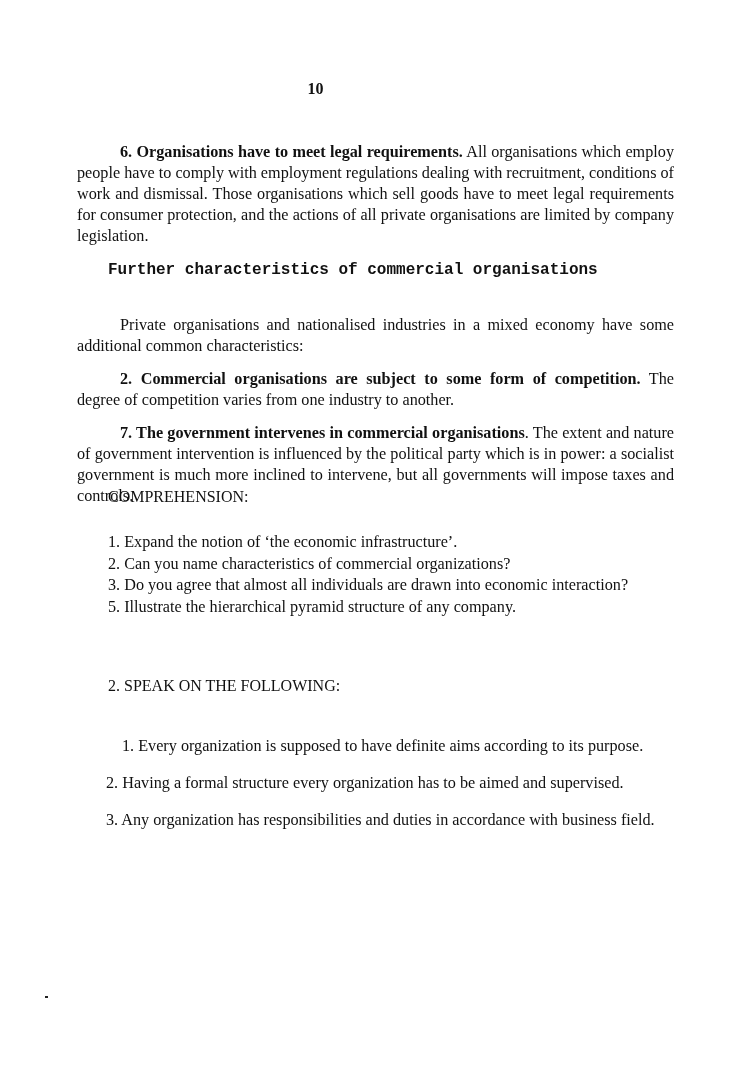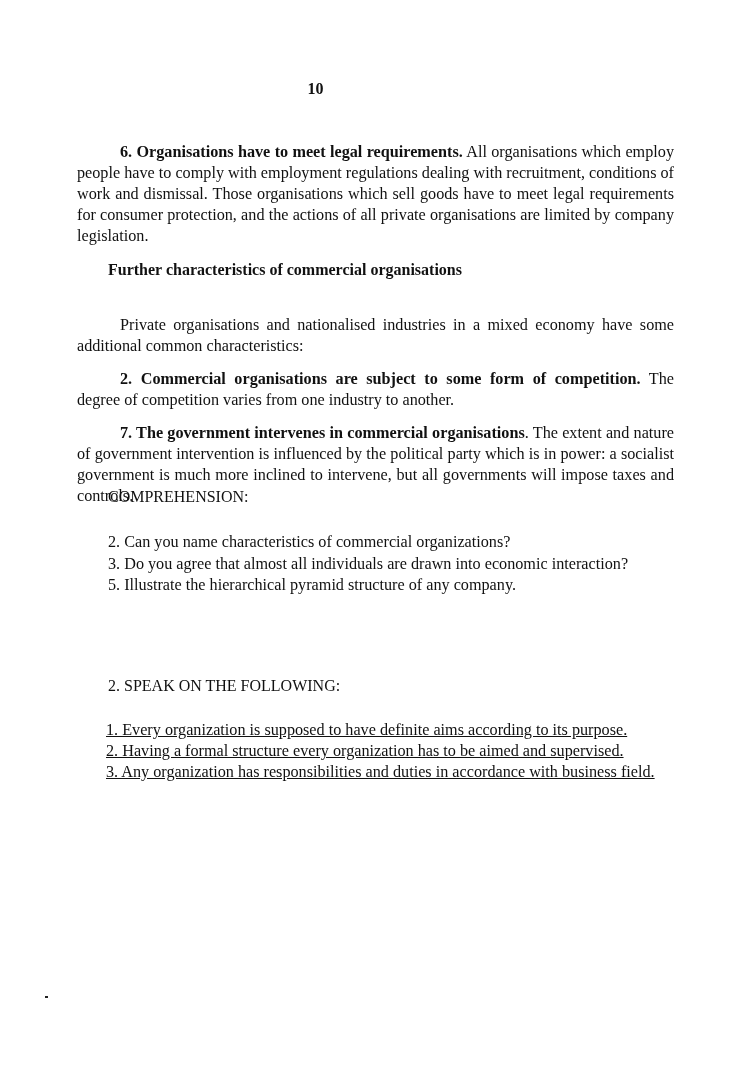--- a/index.html
+++ b/index.html
@@ -8,43 +8,44 @@
   .page-number { position: absolute; top: 80px; left: 0; width: 631px; text-align: center;
                  font-size: 16px; font-weight: bold; }
   .block { position: absolute; left: 65px; width: 621px; font-size: 16.2px; line-height: 21px; }
   .para { margin: 12px; text-align: justify; text-indent: 43px; }
   .bold { font-weight: bold; }
   .heading { position: absolute; left: 108px; font-size: 16px; font-weight: bold; }
   .caps { position: absolute; left: 108px; font-size: 16px; }
   .qlist { position: absolute; left: 108px; width: 578px; font-size: 16.2px; line-height: 21.5px; margin: 0; padding: 0; list-style: none; }
   .qlist li { padding-left: 16px; text-indent: -16px; text-align: justify; text-align-last: left; }
   .speak { position: absolute; left: 48px; width: 638px; font-size: 16.2px; line-height: 21px; }
-  .speak p { margin: 0; text-align: justify; text-indent: 58px; text-decoration: underline; }
+  .speak p { margin: 16px; text-align: justify; text-indent: 58px; }
   .dot { position: absolute; left: 45px; top: 996px; width: 3px; height: 2px; background: #222; }
 </style>
 </head>
 <body>
 
 <div class="page-number">10</div>
 
 <div class="block" style="top:130px;">
   <p class="para"><span class="bold">6. Organisations have to meet legal requirements.</span><span> All organisations which employ people have to comply with employment regulations dealing with recruitment, conditions of work and dismissal. Those organisations which sell goods have to meet legal requirements for consumer protection, and the actions of all private organisations are limited by company legislation.</span></p>
 </div>
 
-<div class="heading" style="top:261px;">Further characteristics of commercial organisations</div>
+<div class="heading" style="top:261px;font-family:Liberation Mono, monospace;">Further characteristics of commercial organisations</div>
 
 <div class="block" style="top:303px;">
   <p class="para">Private organisations and nationalised industries in a mixed economy have some additional common characteristics:</p>
   <p class="para"><span class="bold">2. Commercial organisations are subject to some form of competition.</span><span> The degree of competition varies from one industry to another.</span></p>
   <p class="para"><span class="bold">7. The government intervenes in commercial organisations</span><span>. The extent and nature of government intervention is influenced by the political party which is in power: a socialist government is much more inclined to intervene, but all governments will impose taxes and controls.</span></p>
 </div>
 
 <div class="caps" style="top:488px;">COMPREHENSION:</div>
 
 <ul class="qlist" style="top:532px;">
+  <li>1. Expand the notion of ‘the economic infrastructure’.</li>
   <li>2. Can you name characteristics of commercial organizations?</li>
   <li>3. Do you agree that almost all individuals are drawn into economic interaction?</li>
   <li>5. Illustrate the hierarchical pyramid structure of any company.</li>
 </ul>
 
 <div class="caps" style="top:677px;">2. SPEAK ON THE FOLLOWING:</div>
 
 <div class="speak" style="top:720px;">
   <p>1. Every organization is supposed to have definite aims according to its purpose.</p>
   <p style="margin-left:17px;text-indent:41px;">2. Having a formal structure every organization has to be aimed and supervised.</p>

